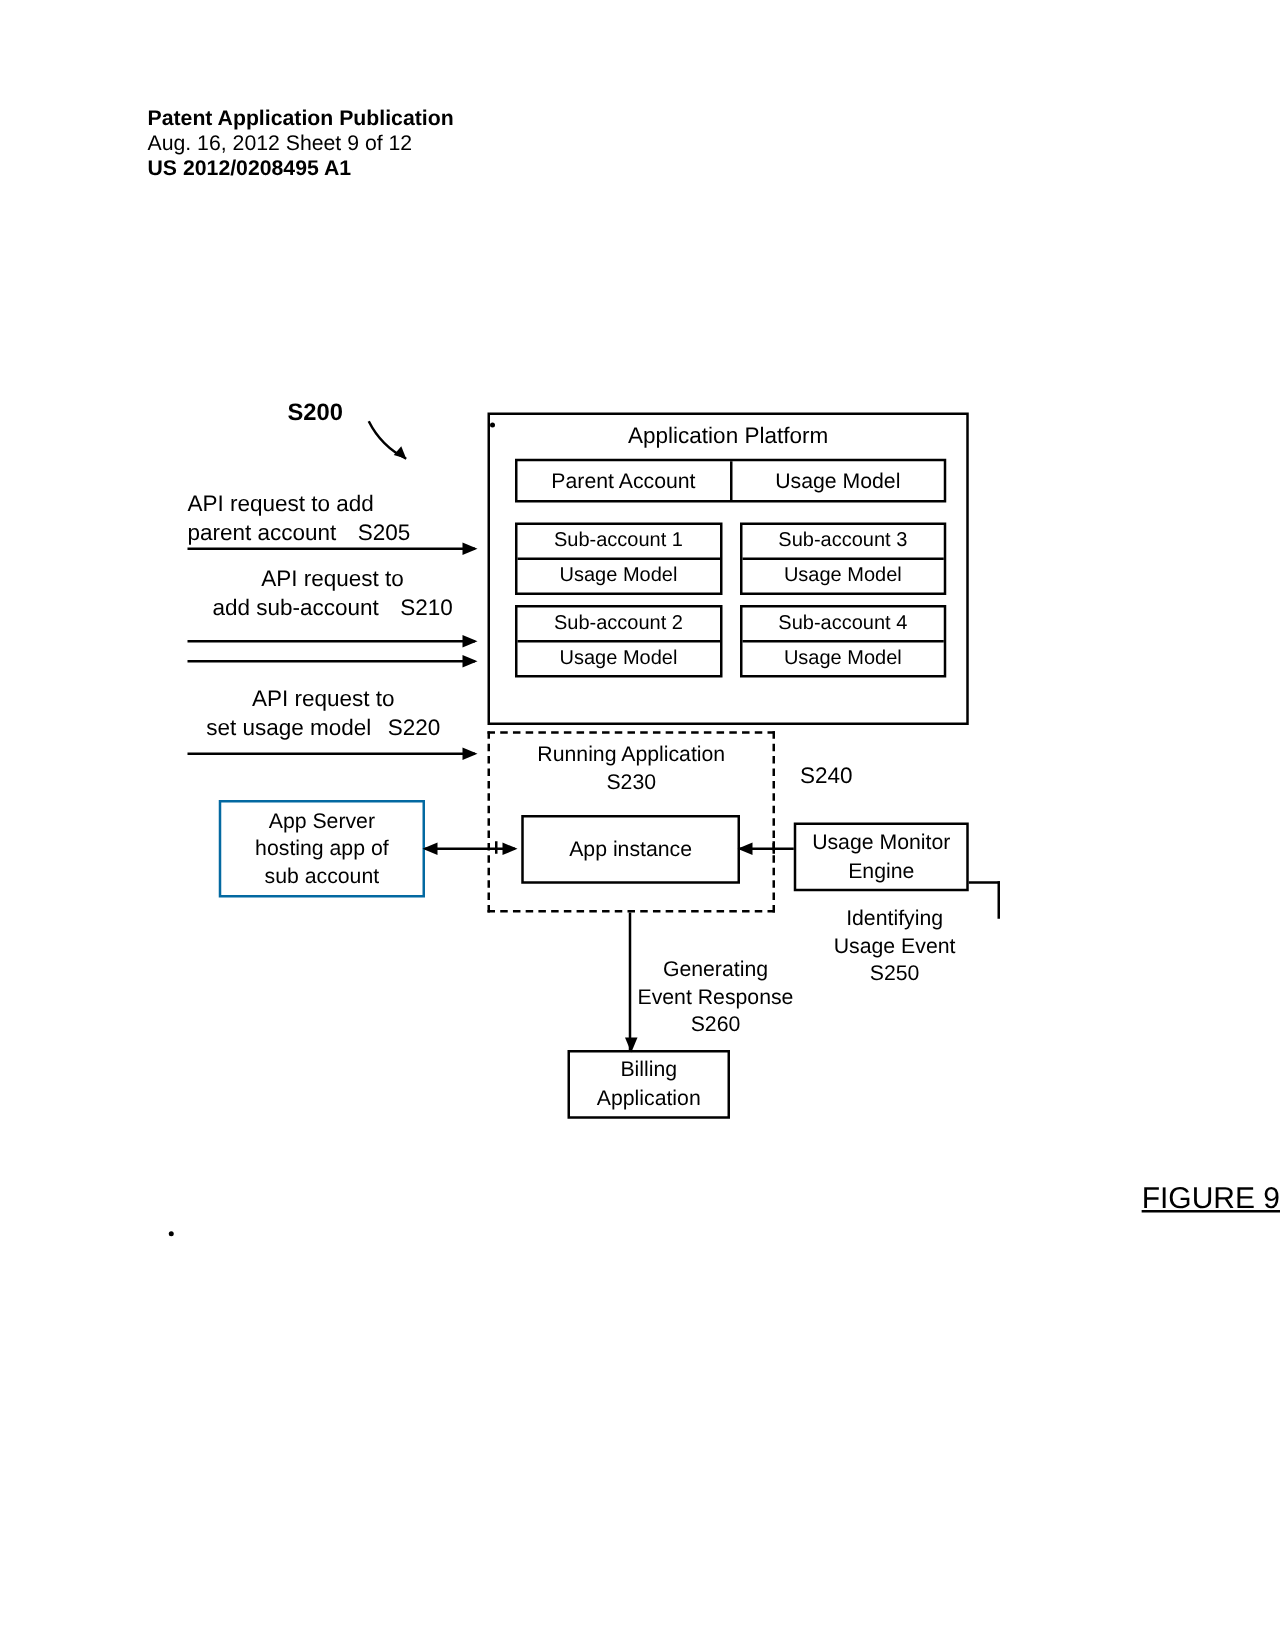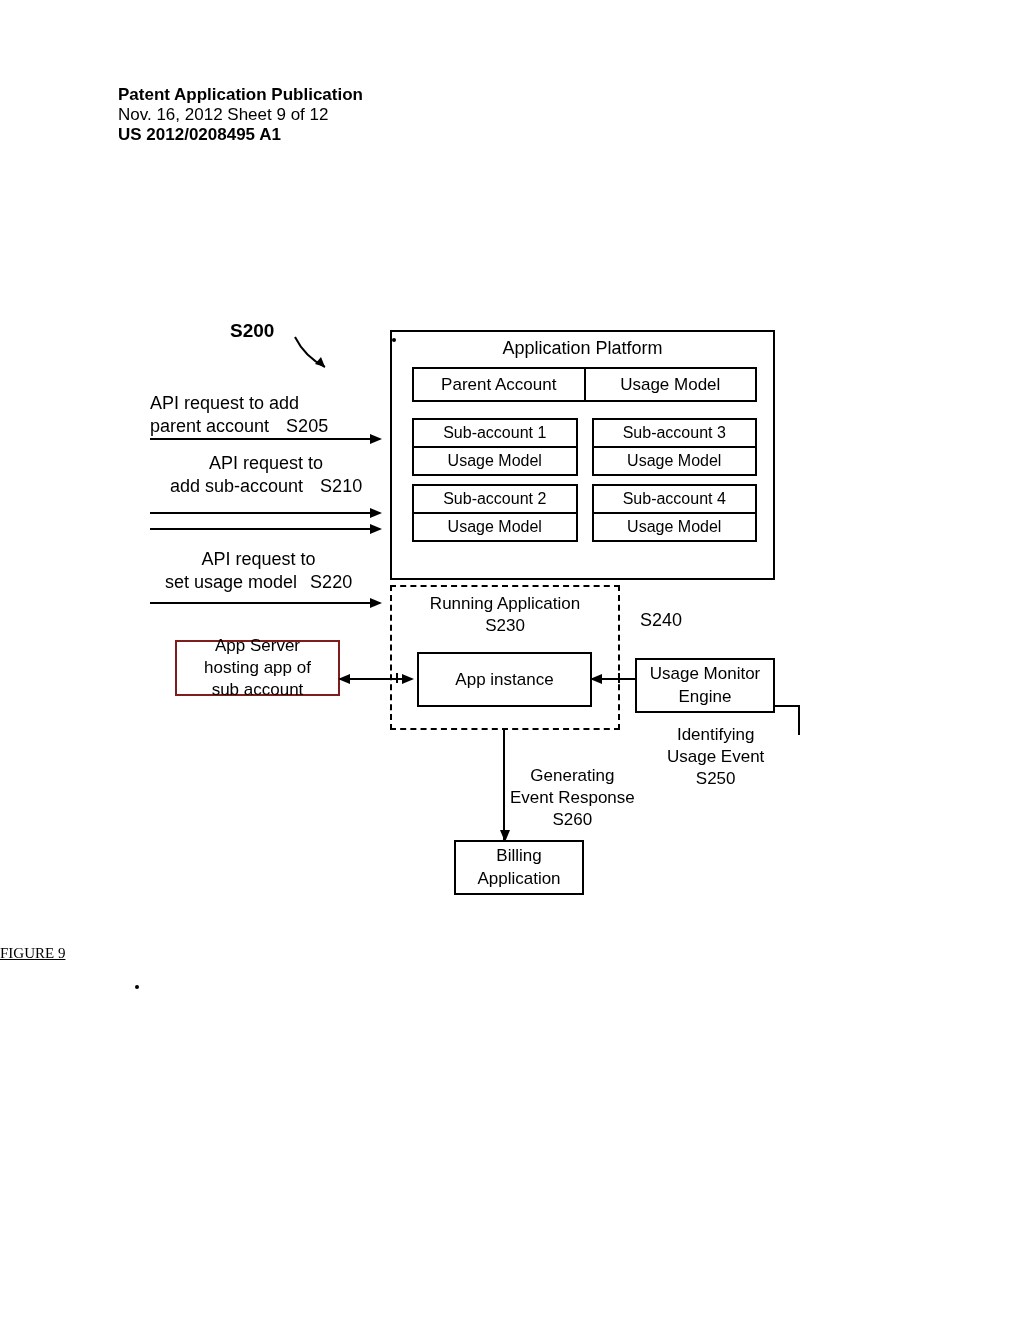--- a/index.html
+++ b/index.html
@@ -220,22 +220,22 @@
       display: flex;
       align-items: center;
       justify-content: center;
       font-size: 17px;
     }
     .app-server {
       position: absolute;
       top: 330px;
       left: 35px;
       width: 165px;
-      height: 56px;
-      border: 2px solid #7f1d1d;
+      height: 78px;
+      border: 2px solid #0369a1;
       text-align: center;
       display: flex;
       align-items: center;
       justify-content: center;
       font-size: 17px;
       line-height: 1.3;
     }
     .usage-monitor {
       position: absolute;
       top: 348px;
@@ -284,24 +284,23 @@
       align-items: center;
       justify-content: center;
       font-size: 17px;
       line-height: 1.3;
     }
     .figure-label {
       position: absolute;
       top: 945px;
       left: 0;
       right: 0;
-      text-align: left;
-      font-size: 15px;
+      text-align: right;
+      font-size: 24px;
       text-decoration: underline;
-      font-family: Liberation Serif, serif;
     }
     .bi-arrow {
       position: absolute;
       border-top: 2px solid #000;
     }
     .bi-arrow::before {
       content: '';
       position: absolute;
       left: -2px;
       top: -6px;
@@ -337,21 +336,21 @@
       border-radius: 50%;
     }
     .dot1 { top: 28px; left: 252px; }
     .dot2 { top: 675px; left: -5px; }
   </style>
 </head>
 <body>
 
 <div class="header">
   <div class="header-left">Patent Application Publication</div>
-  <div class="header-center">Nov. 16, 2012  Sheet 9 of 12</div>
+  <div class="header-center">Aug. 16, 2012  Sheet 9 of 12</div>
   <div class="header-right">US 2012/0208495 A1</div>
 </div>
 
 <div class="diagram">
   <div class="dot dot1"></div>
 
   <div class="s200-label">S200</div>
   <div class="s200-arrow">
     <svg viewBox="0 0 50 50">
       <path d="M 5 5 Q 15 25 35 35" stroke="#000" stroke-width="2" fill="none"></path>

